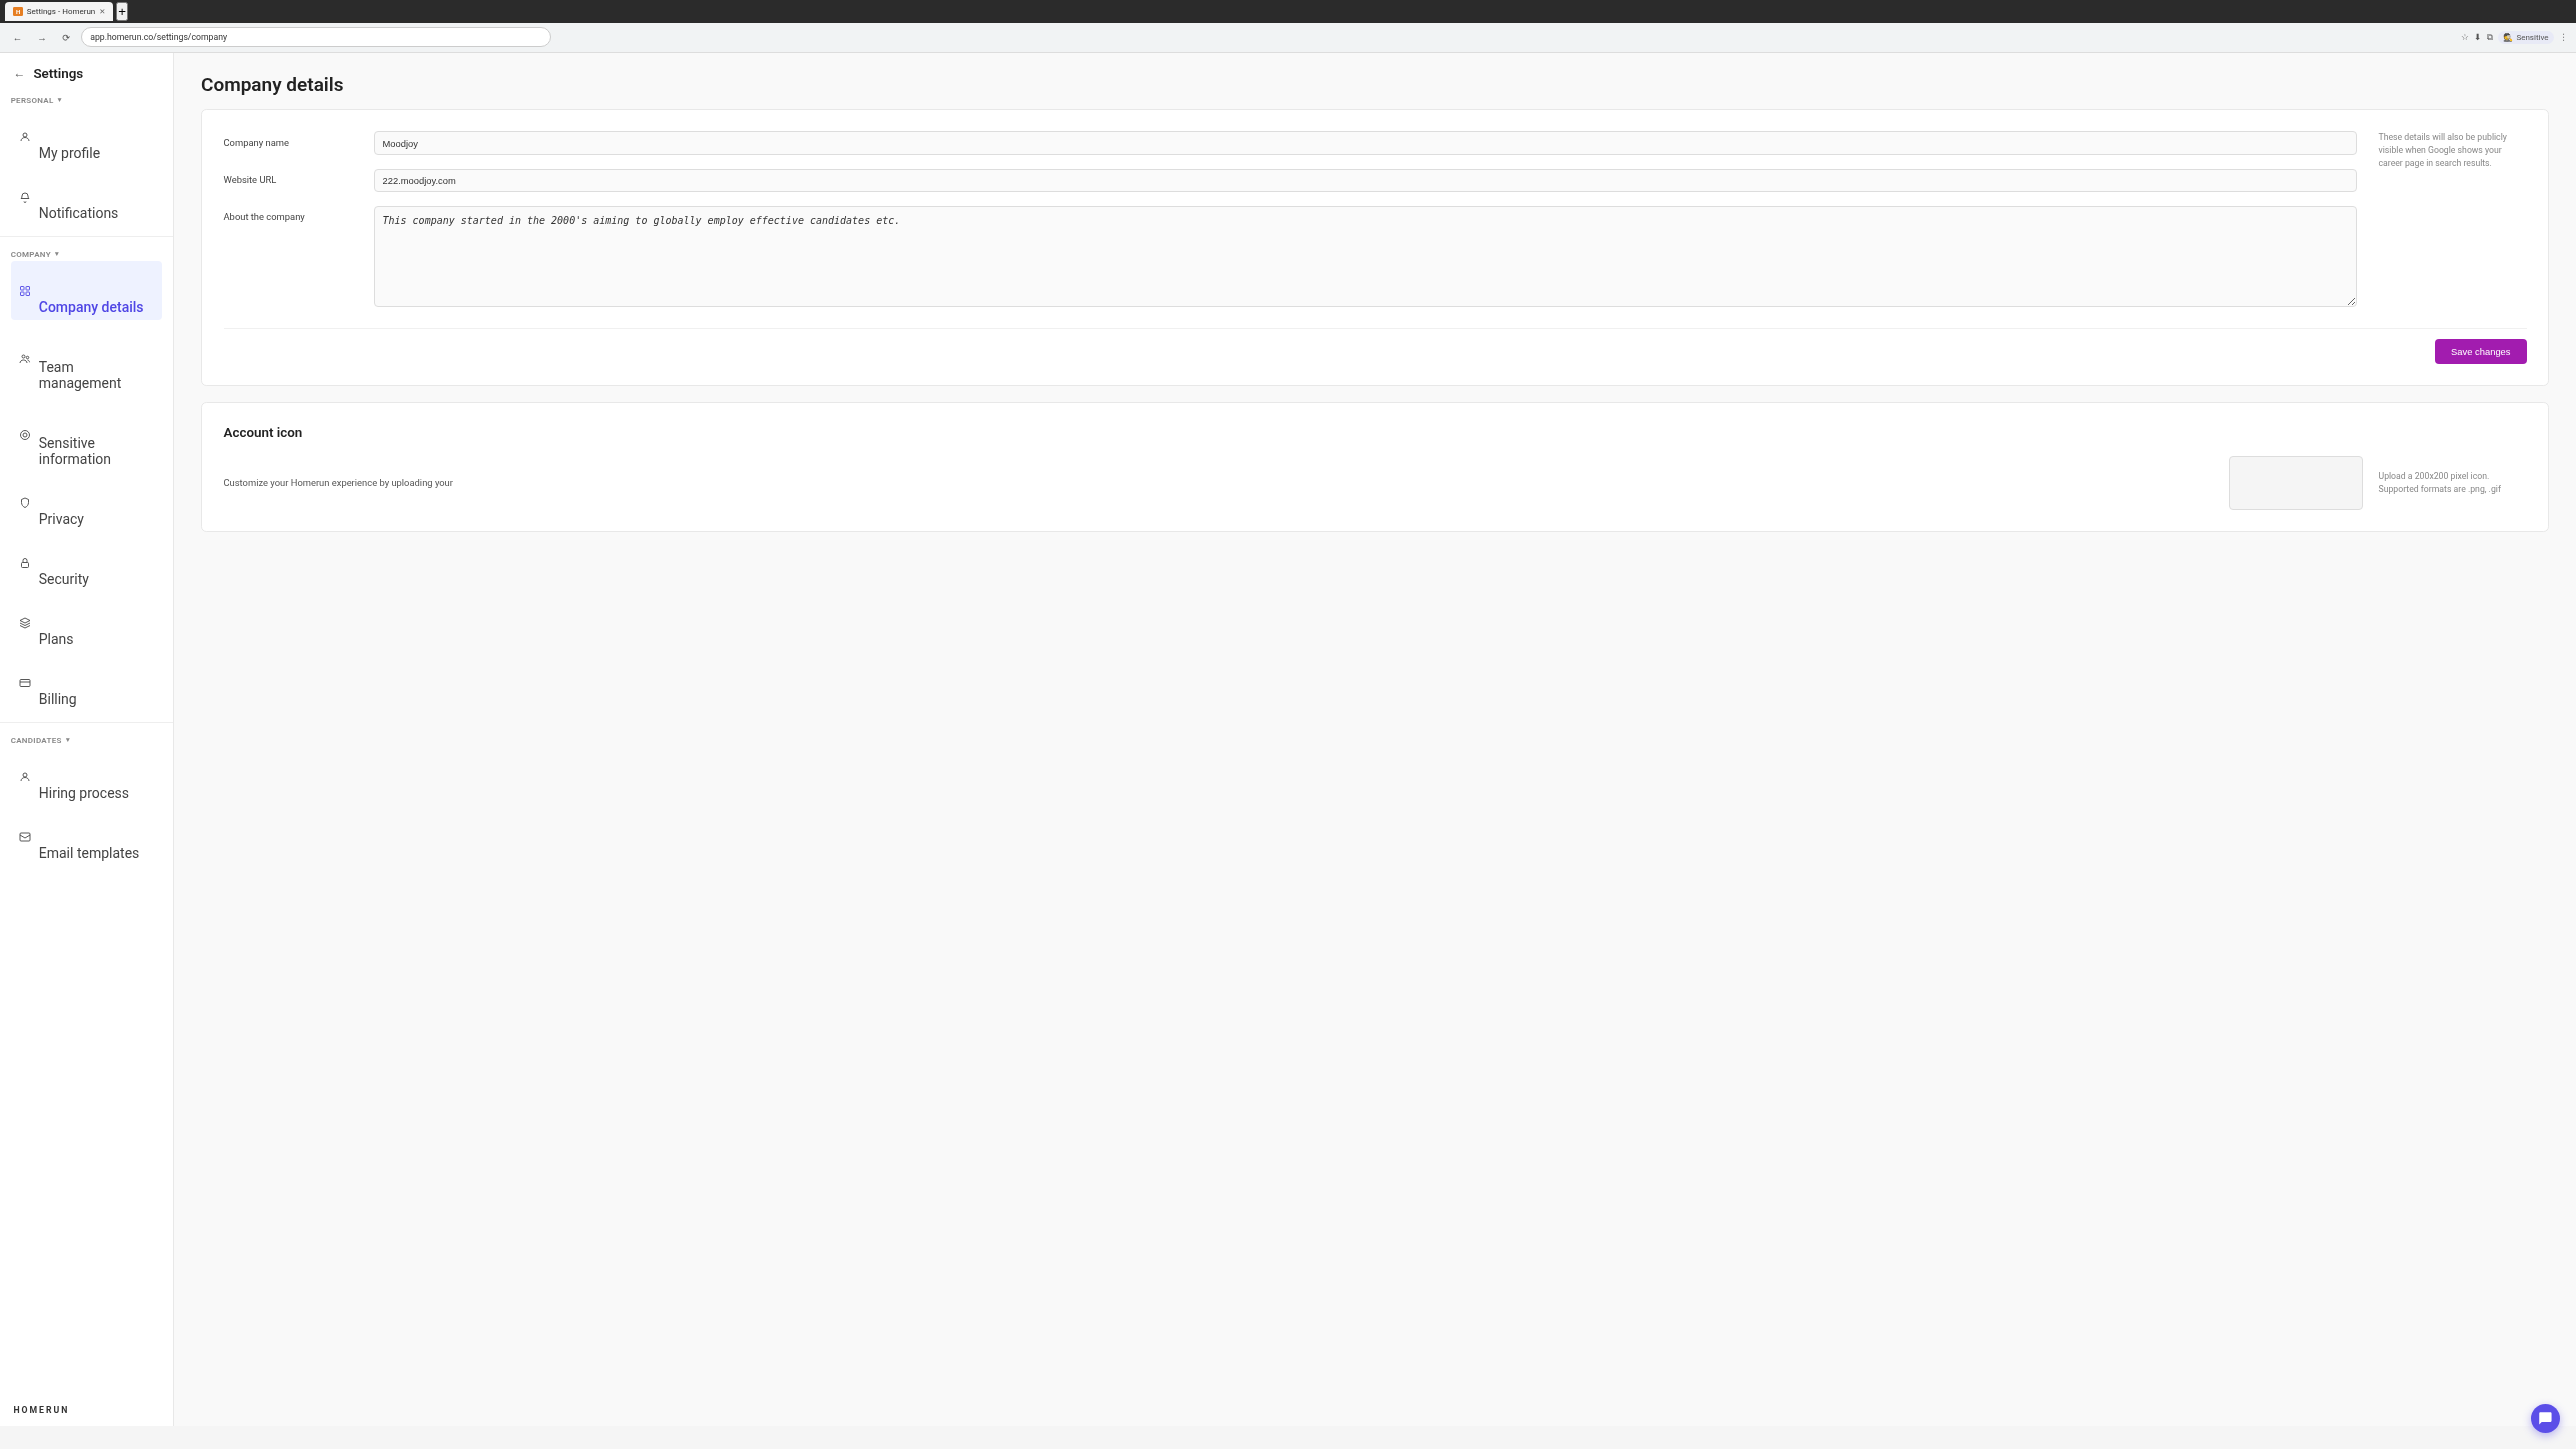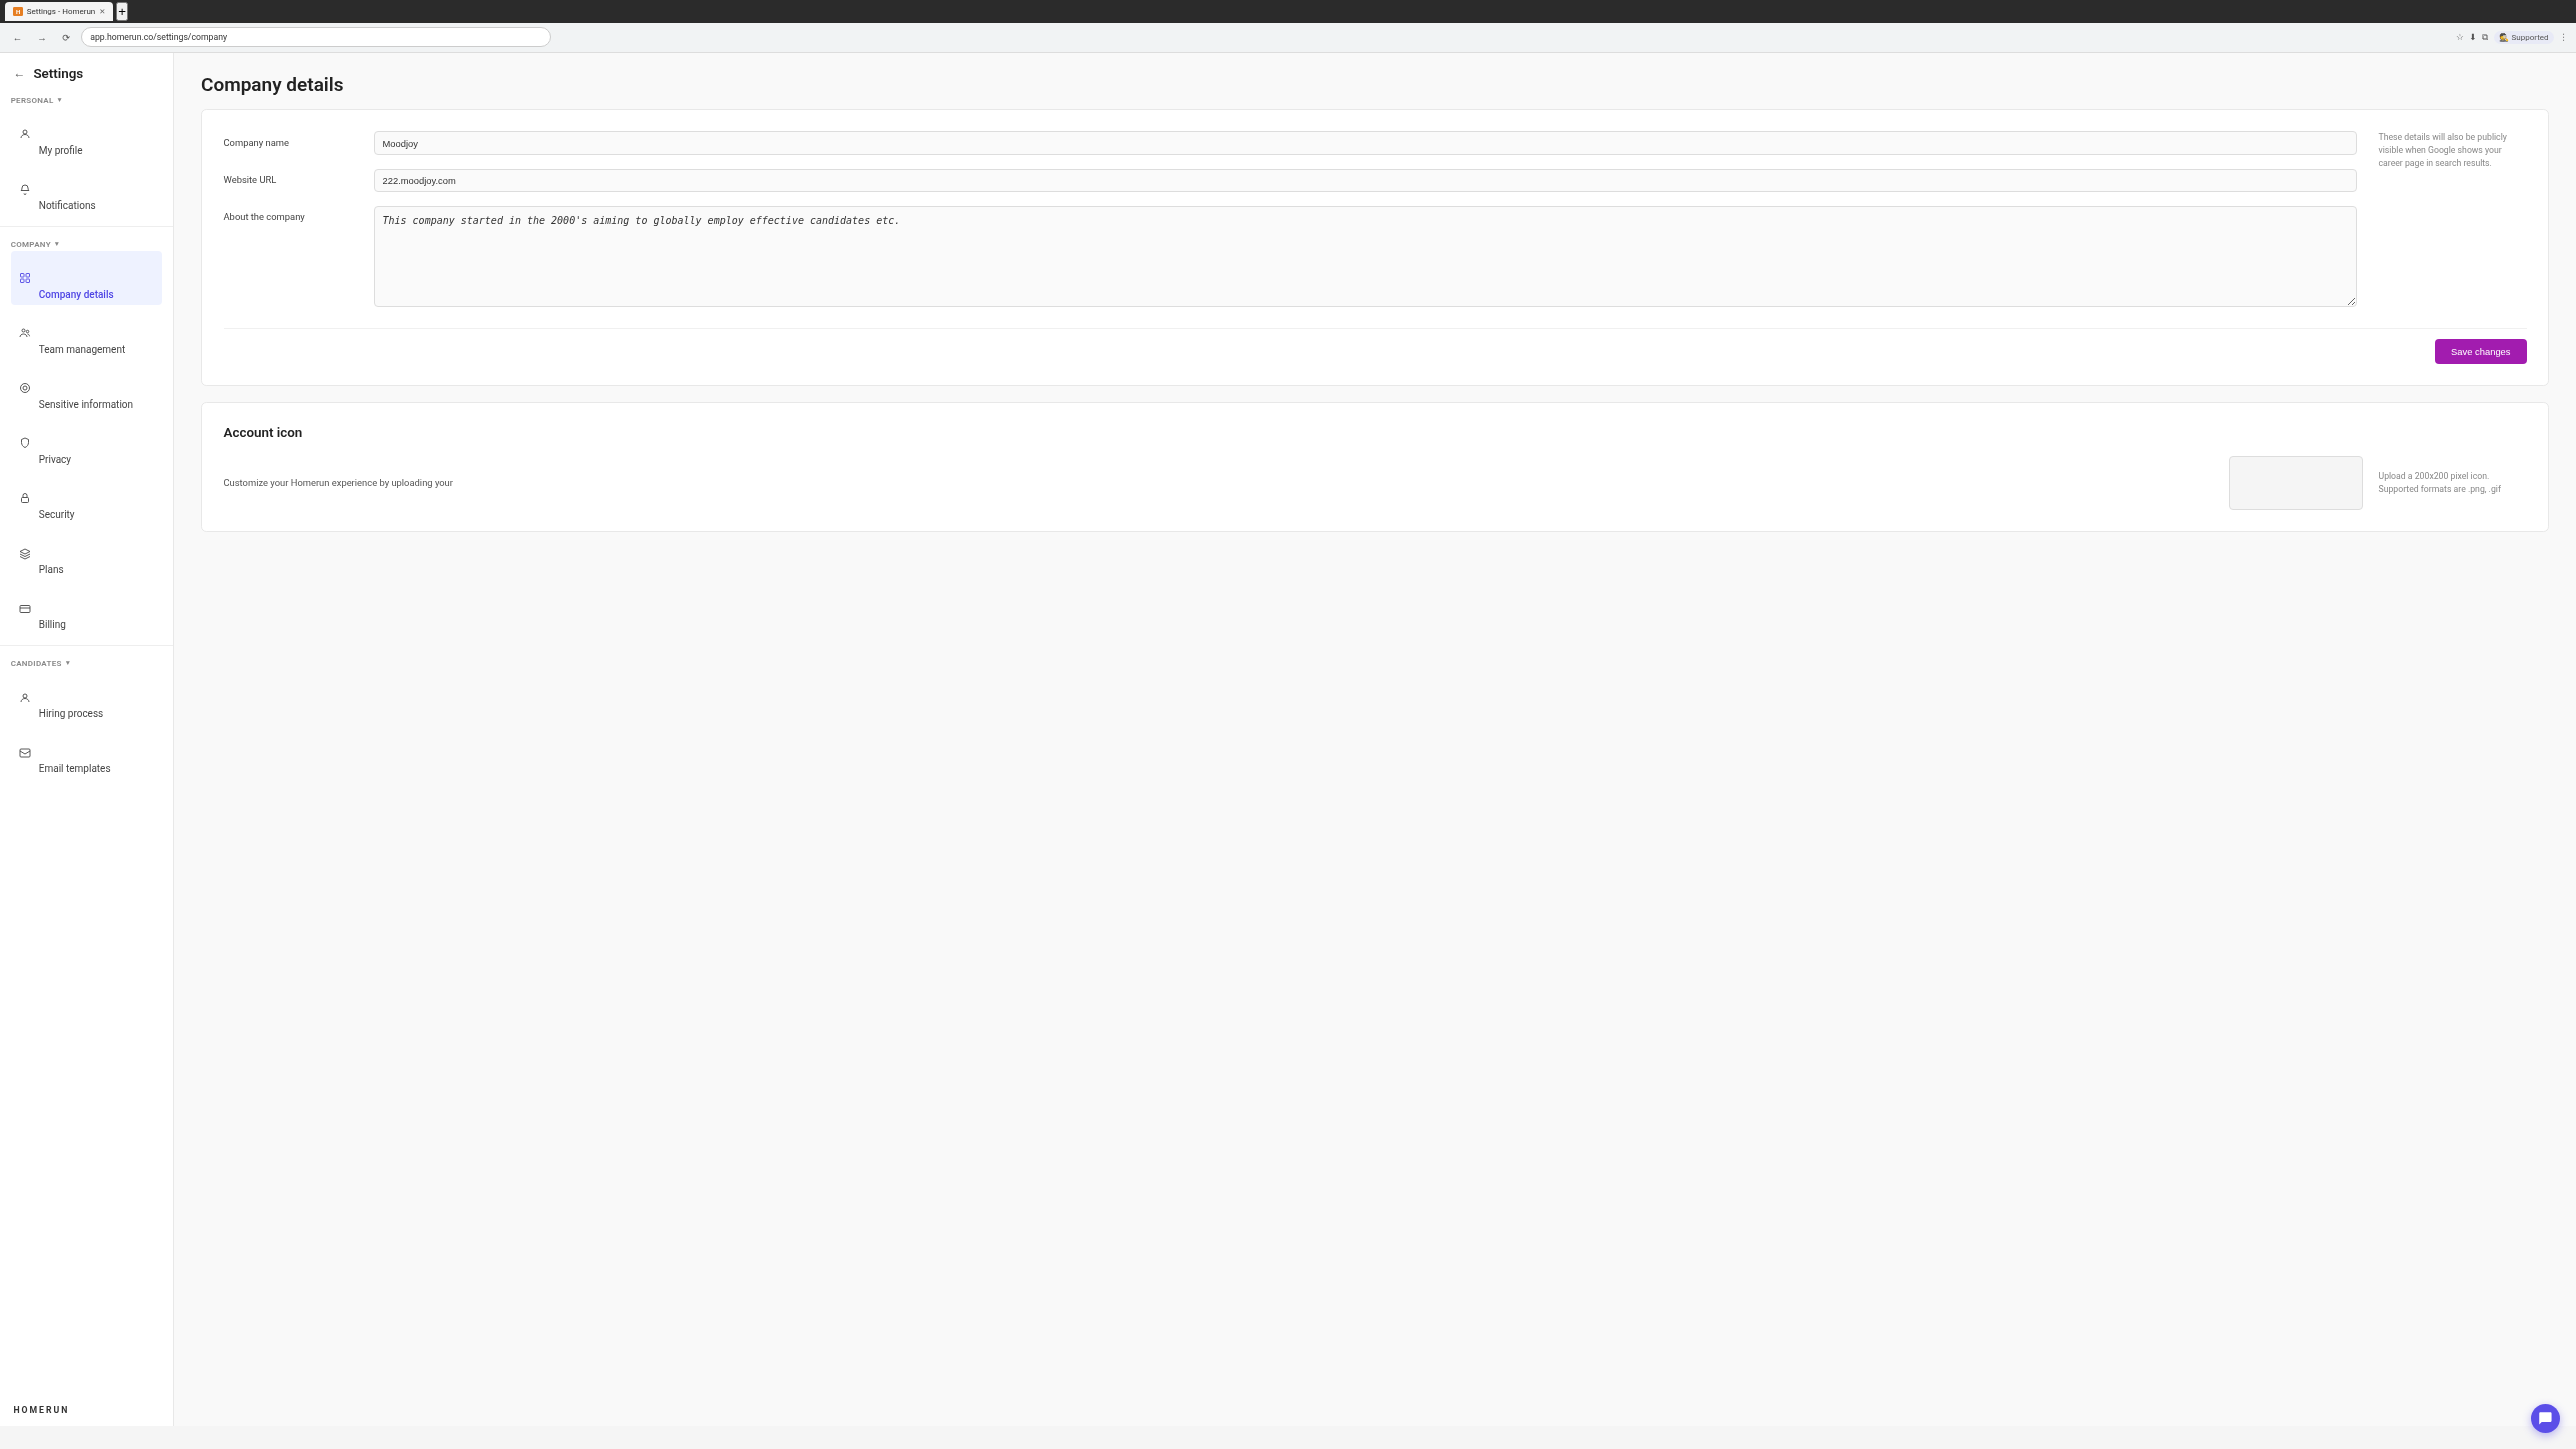--- a/index.html
+++ b/index.html
@@ -170,21 +170,21 @@
     }
     .sidebar-item-icon {
       width: 13.4px;
       height: 13.4px;
       display: flex;
       align-items: center;
       justify-content: center;
       flex-shrink: 0;
     }
     .sidebar-item-label {
-      font-size: 10px;
+      font-size: 14px;
       margin-top: 32px;
     }
     .sidebar-item.active .sidebar-item-label {
       font-weight: 500;
     }
     .sidebar-divider {
       height: 0.7px;
       background: #eee;
       margin: 5.4px 0;
     }
@@ -369,21 +369,21 @@
   <button class="nav-btn">⟳</button>
   <div class="address-bar">
     <span>app.homerun.co/settings/company</span>
   </div>
   <div class="address-bar-actions">
     <span>☆</span>
     <span>⬇</span>
     <span>⧉</span>
     <div class="incognito-badge">
       <span>🕵</span>
-      <span>Supported</span>
+      <span>Sensitive</span>
     </div>
     <span>⋮</span>
   </div>
 </div>
 
 <div class="app-layout">
 
   <div class="sidebar">
     <div class="sidebar-header">
       <a class="back-btn">←</a>

